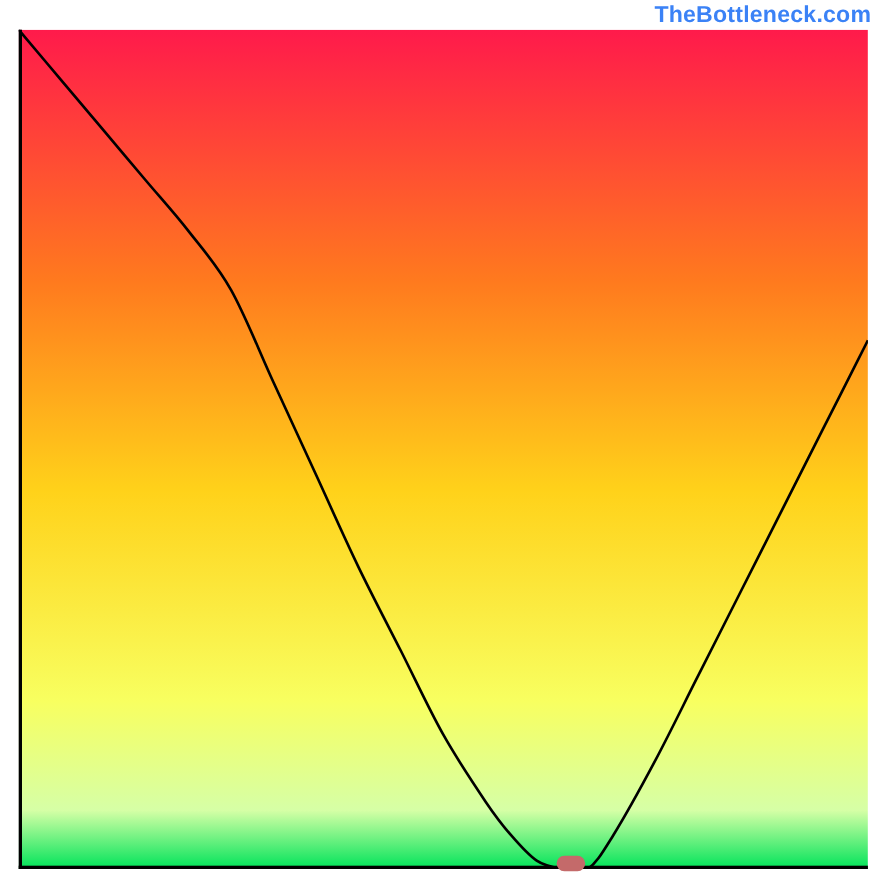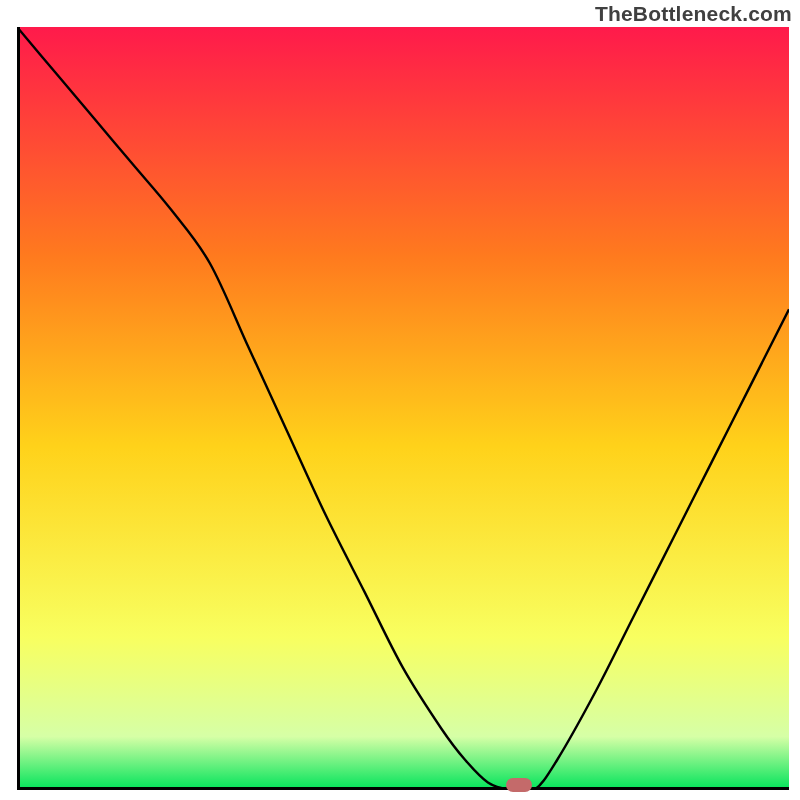--- a/index.html
+++ b/index.html
@@ -15,21 +15,21 @@
     position: relative;
     width: 800px;
     height: 800px;
   }
   .watermark {
     position: absolute;
     top: 2px;
     right: 8px;
     font-size: 21px;
     font-weight: 700;
-    color: #404040;
+    color: #3b82f6;
     letter-spacing: 0.2px;
     z-index: 10;
   }
   .plot-area {
     position: absolute;
     left: 17px;
     top: 27px;
     width: 772px;
     height: 763px;
     box-sizing: border-box;

